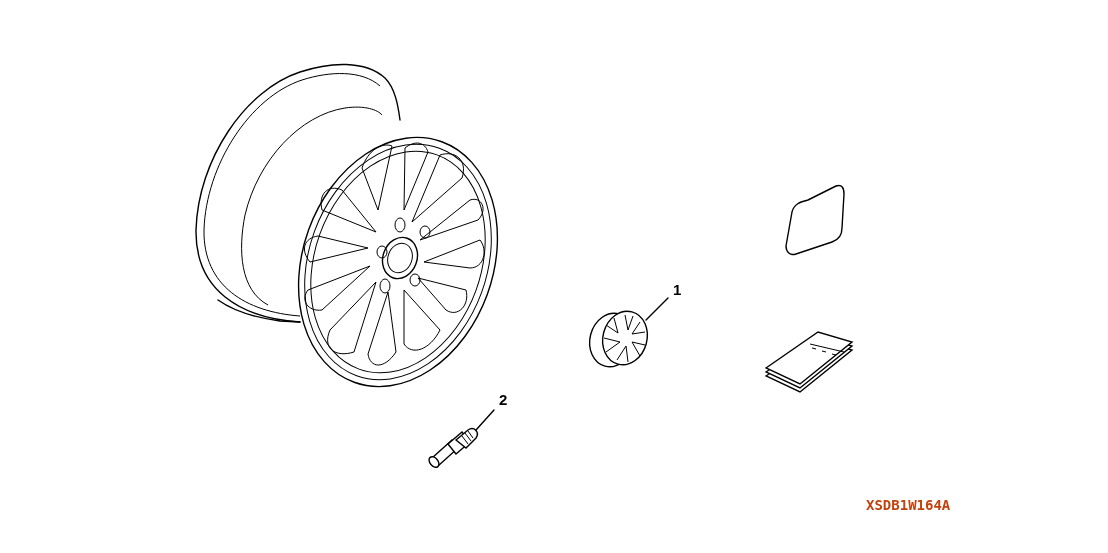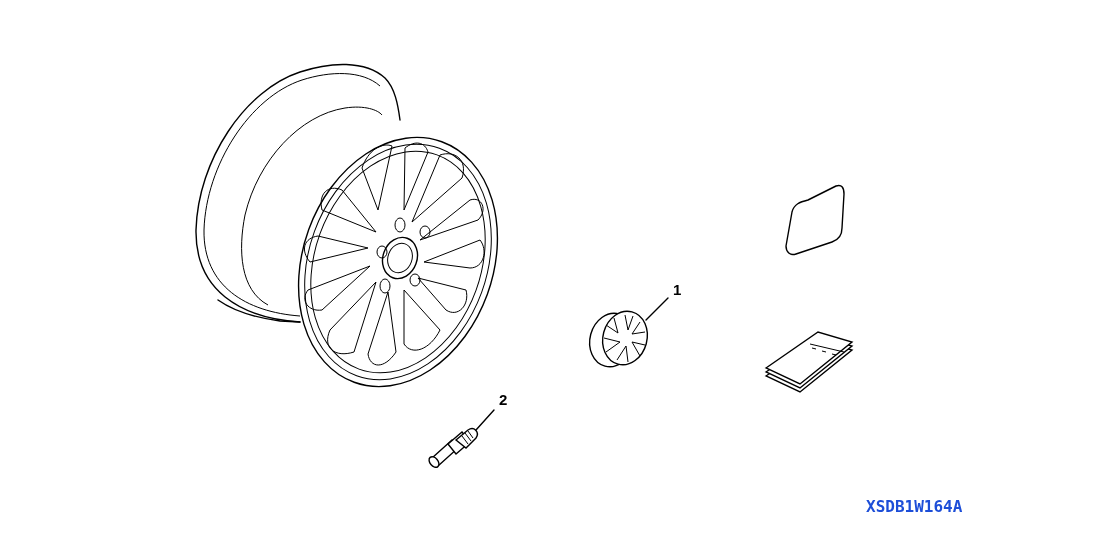--- a/index.html
+++ b/index.html
@@ -1,19 +1,19 @@
 <!DOCTYPE html>
 <html><head>
   <meta charset="utf-8">
   <style>
     html, body { margin: 0; padding: 0; background: #ffffff; }
     body { width: 1108px; height: 553px; position: relative; overflow: hidden; font-family: "DejaVu Sans Mono", "Liberation Mono", monospace; }
     #canvas { position: absolute; left: 0; top: 0; width: 1108px; height: 553px; }
     .callout { position: absolute; font-family: "Liberation Sans", sans-serif; font-size: 15px; font-weight: bold; color: #000; }
-    .diagram-id { position: absolute; left: 866px; top: 497px; font-size: 16px; font-weight: bold; color: #1d4ed8; letter-spacing: 0px; font-family: "DejaVu Sans Mono", monospace; }
+    .diagram-id { position: absolute; left: 866px; top: 497px; font-size: 14px; font-weight: bold; color: #c2410c; letter-spacing: 0px; font-family: "DejaVu Sans Mono", monospace; }
     svg .l { fill: none; stroke: #000; stroke-width: 1.4; stroke-linejoin: round; stroke-linecap: round; }
     svg .t { fill: none; stroke: #000; stroke-width: 1; }
     svg .w { fill: #fff; stroke: #000; stroke-width: 1.4; }
   </style>
 </head>
 <body>
 
 <svg id="canvas" width="1108" height="553" viewBox="0 0 1108 553" xmlns="http://www.w3.org/2000/svg">
 
   <g>

